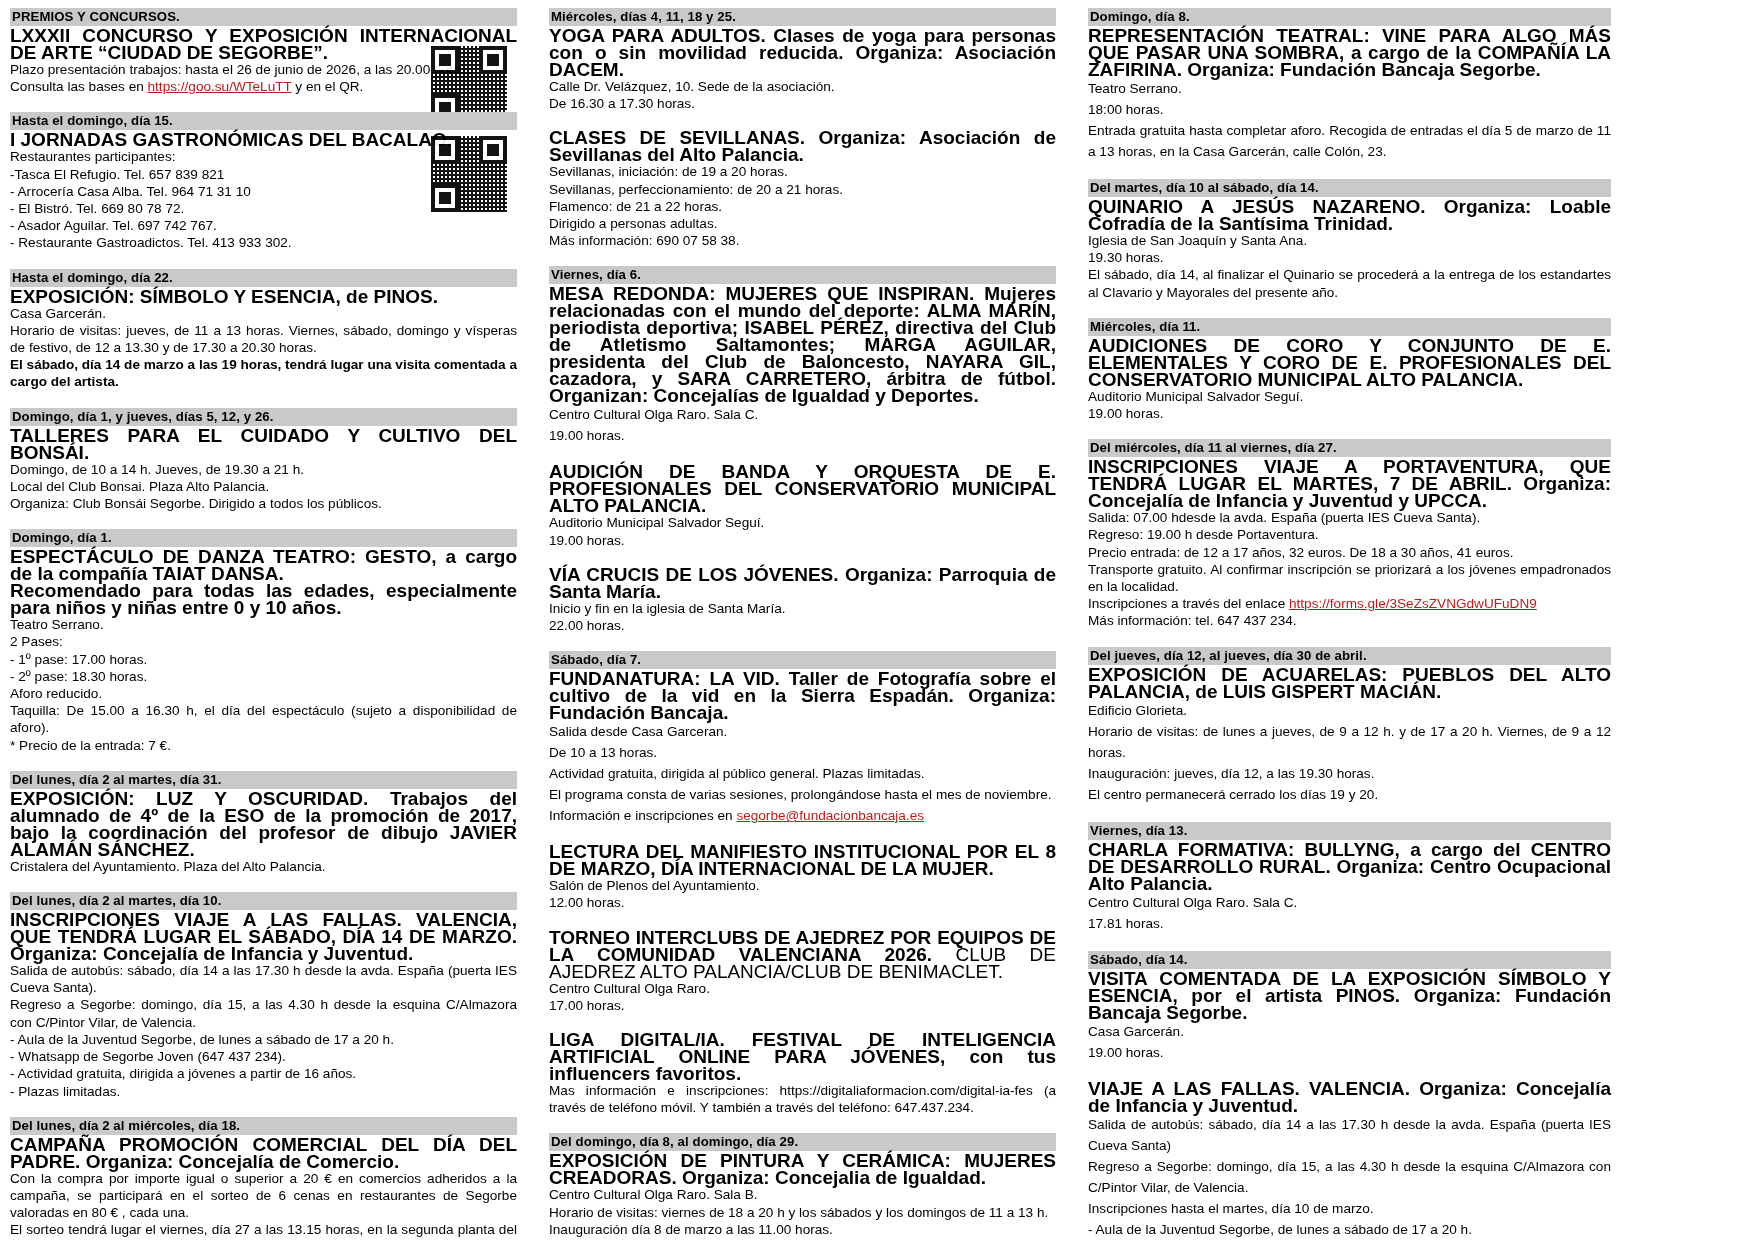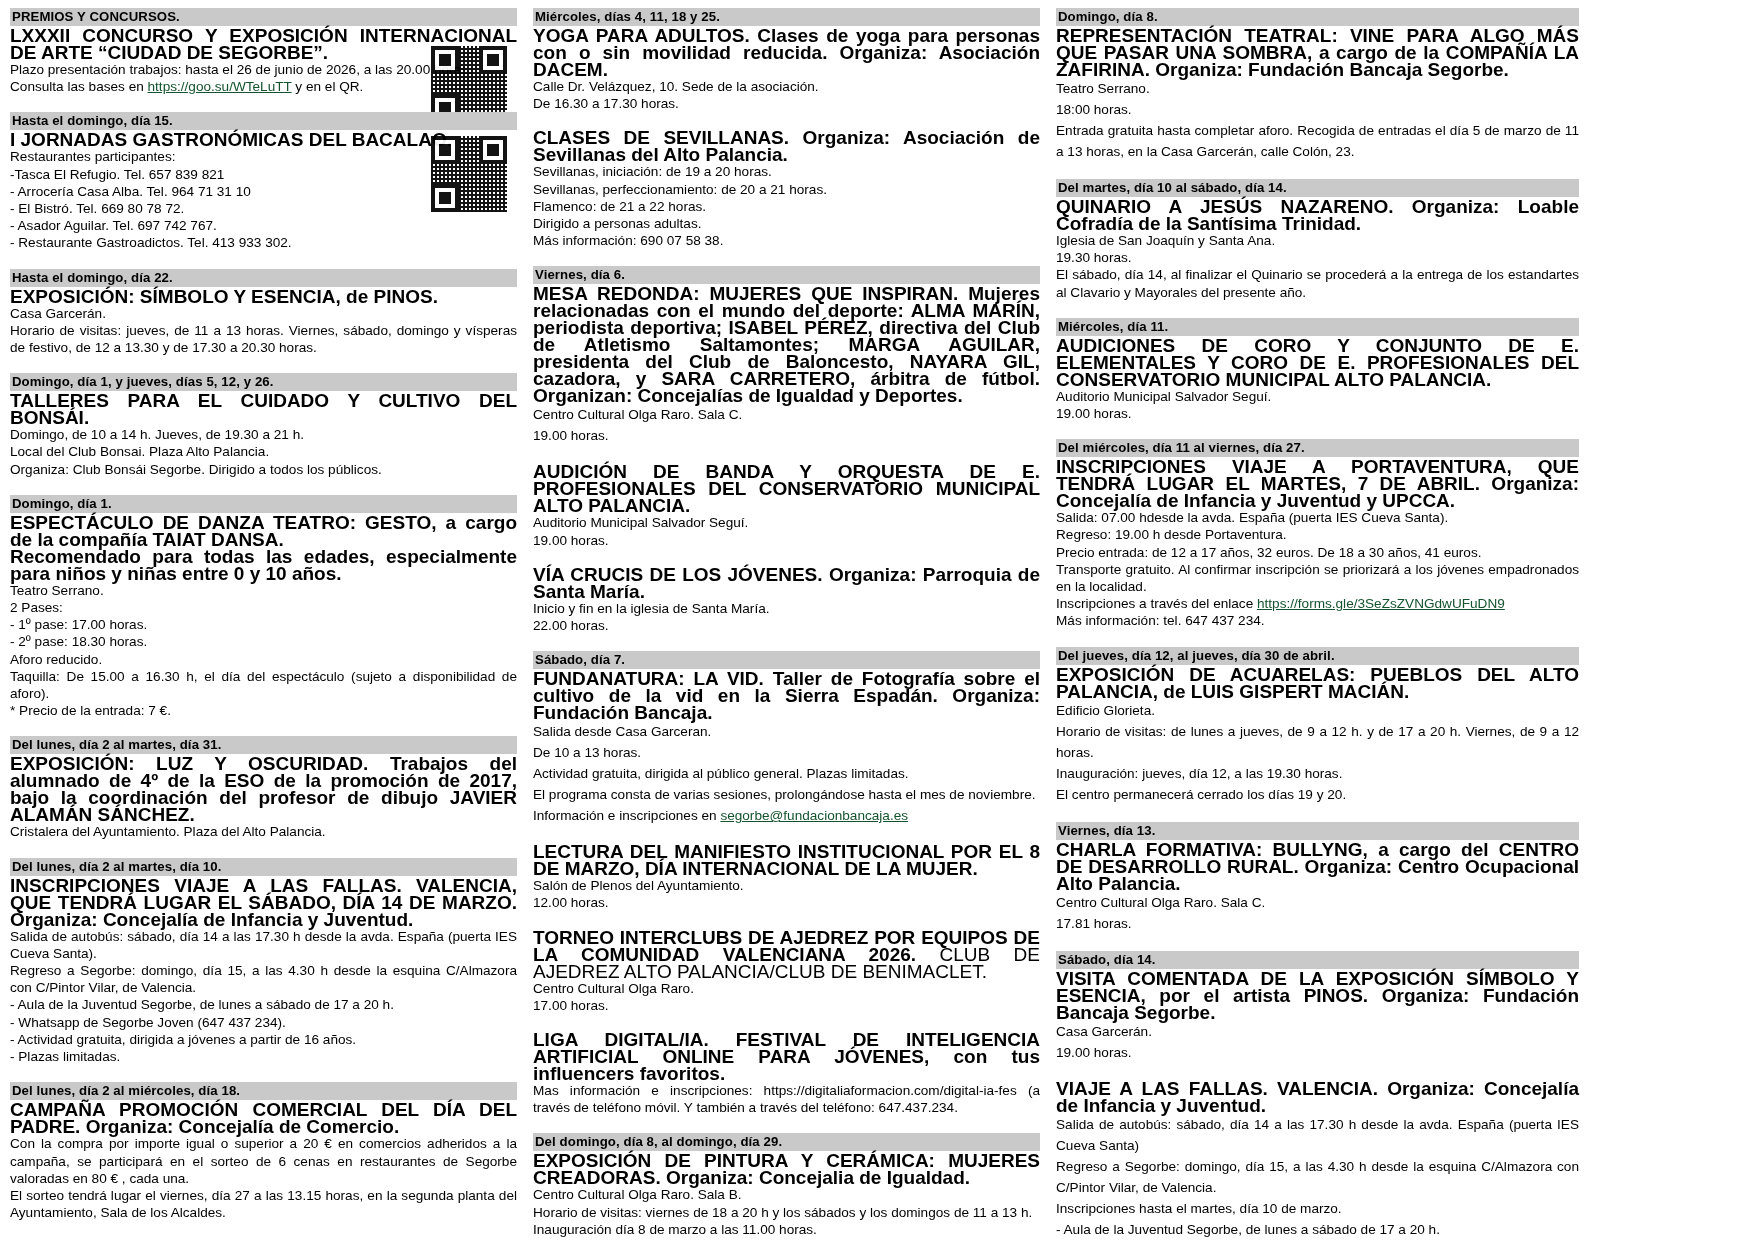--- a/index.html
+++ b/index.html
@@ -14,21 +14,21 @@
     color: #000000;
     overflow: hidden;
   }
   .page {
     width: 1754px;
     height: 1241px;
     box-sizing: border-box;
     padding: 8px 10px 0 10px;
     display: flex;
     flex-direction: row;
-    gap: 0;
+    gap: 16px;
   }
   .column {
     box-sizing: border-box;
     width: 523px;
     padding-right: 16px;
   }
   .column:last-child { padding-right: 0; }
 
   .entry {
     margin-bottom: 17px;
@@ -55,21 +55,21 @@
   .body-line {
     font-size: 13.6px;
     line-height: 17.2px;
     text-align: left;
   }
   .body-line.just { text-align: justify; }
   .body-line.bold { font-weight: bold; }
   .spaced { line-height: 21px; }
 
   a, .link {
-    color: #14532d;
+    color: #b91c1c;
     text-decoration: underline;
   }
   .uline { }
 
   .plain {
     font-weight: normal;
   }
 
   .qr {
     position: absolute;
@@ -132,20 +132,21 @@
         <div class="body-line just">- Arrocería Casa Alba. Tel. 964 71 31 10</div>
         <div class="body-line just">- El Bistró. Tel. 669 80 78 72.</div>
         <div class="body-line just">- Asador Aguilar. Tel. 697 742 767.</div>
         <div class="body-line just">- Restaurante Gastroadictos. Tel. 413 933 302.</div>
       </div>
       <div class="entry" id="exposicion-simbolo-esencia">
         <div class="daybar">Hasta el domingo, día 22.</div>
         <div class="title">EXPOSICIÓN: SÍMBOLO Y ESENCIA, de PINOS.</div>
         <div class="body-line just">Casa Garcerán.</div>
         <div class="body-line just">Horario de visitas: jueves, de 11 a 13 horas. Viernes, sábado, domingo y vísperas de festivo, de 12 a 13.30 y de 17.30 a 20.30 horas.</div>
+        <div class="body-line just bold">El sábado, día  14 de marzo a las 19 horas, tendrá lugar una visita comentada a cargo del artista.</div>
       </div>
       <div class="entry" id="talleres-bonsai">
         <div class="daybar">Domingo, día 1, y  jueves, días 5, 12, y 26.</div>
         <div class="title">TALLERES PARA EL CUIDADO Y CULTIVO DEL BONSÁI.</div>
         <div class="body-line just">Domingo, de 10 a 14 h. Jueves, de 19.30 a 21 h.</div>
         <div class="body-line just">Local del Club Bonsai. Plaza Alto Palancia.</div>
         <div class="body-line just">Organiza: Club Bonsái Segorbe. Dirigido a todos los públicos.</div>
       </div>
       <div class="entry" id="danza-teatro-gesto">
         <div class="daybar">Domingo, día 1.</div>

